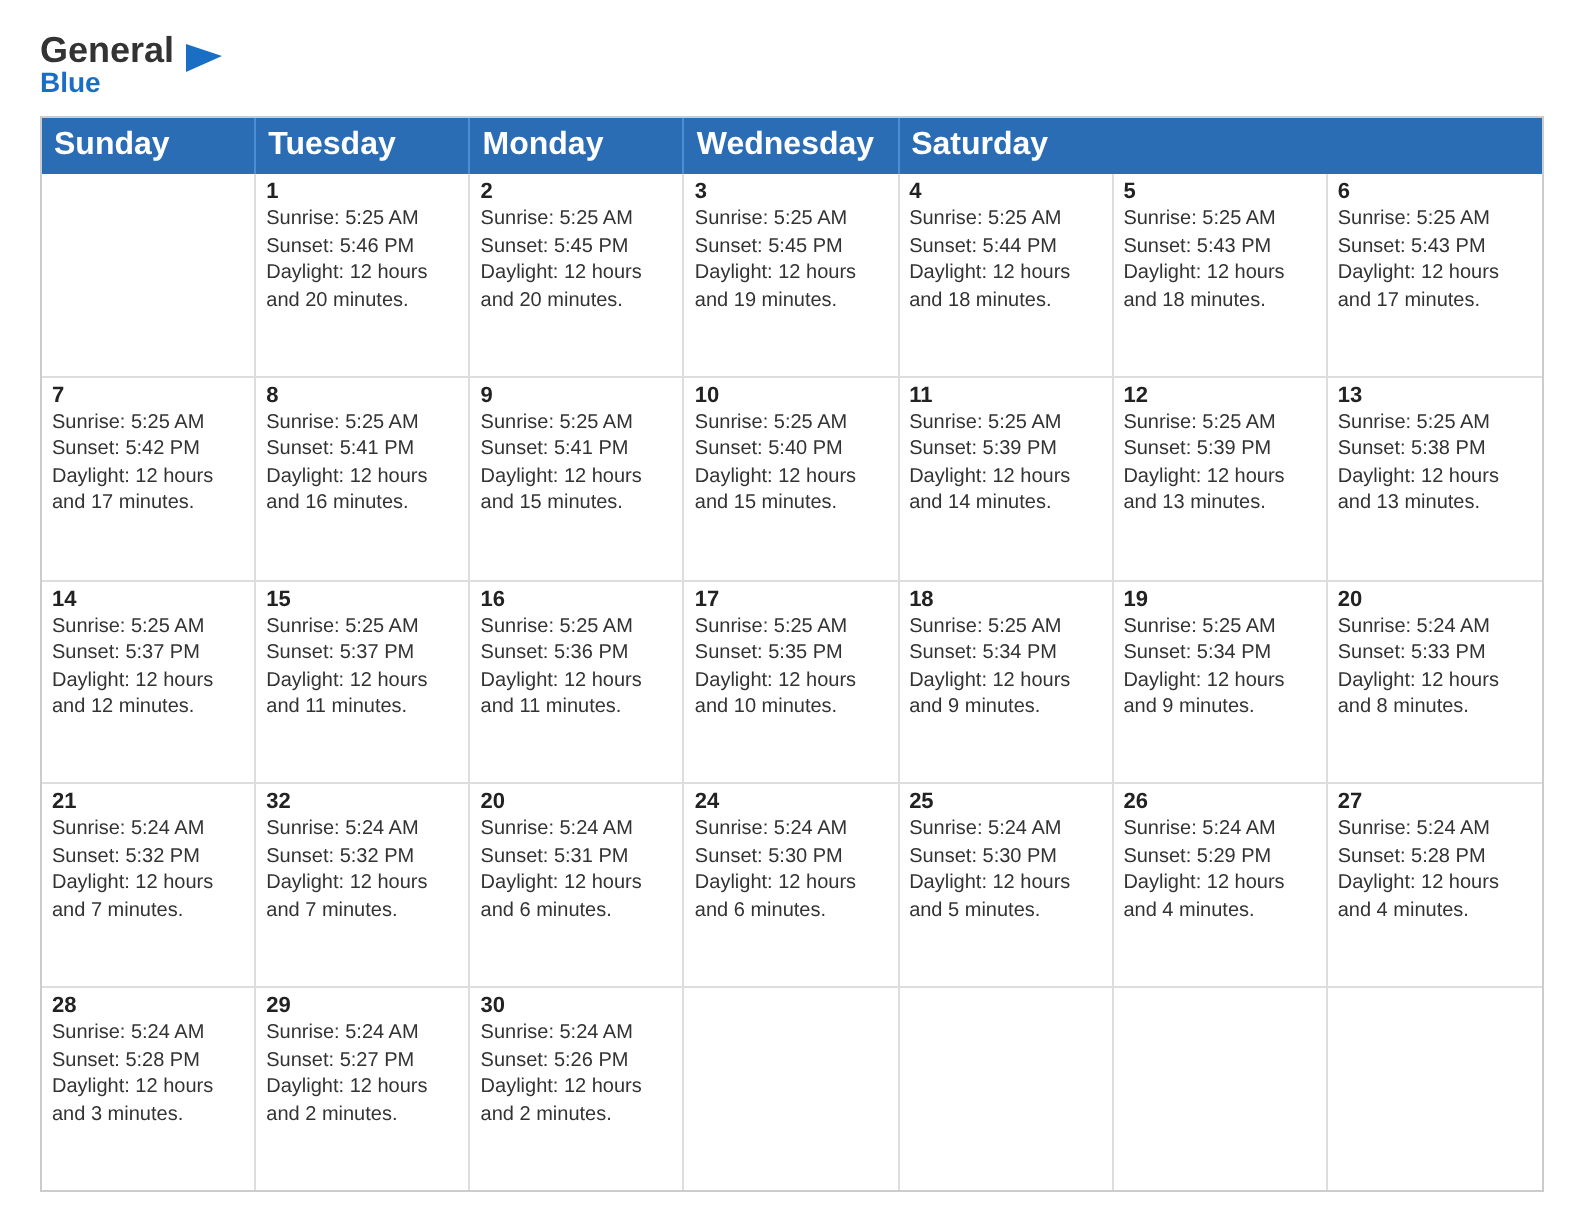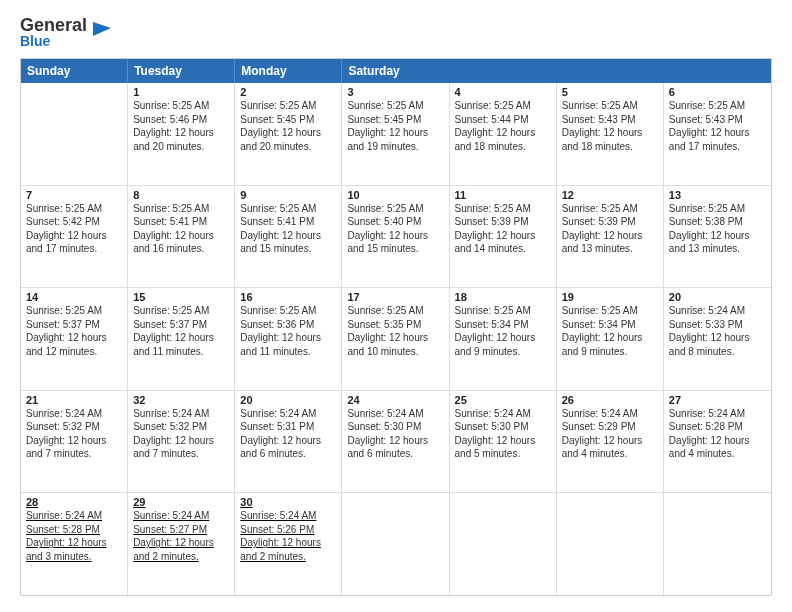--- a/index.html
+++ b/index.html
@@ -47,39 +47,39 @@
       flex-direction: column;
       border: 1px solid #ccc;
     }
     .cal-header {
       display: grid;
       grid-template-columns: repeat(7, 1fr);
       background: #2a6db5;
     }
     .cal-header-cell {
       color: #fff;
-      font-size: 12px;
+      font-size: 16px;
       font-weight: bold;
       padding: 5px 6px;
       text-align: left;
       border-right: 1px solid #4a8fd5;
     }
     .cal-header-cell:last-child { border-right: none; }
     .cal-body {
       flex: 1;
       display: flex;
       flex-direction: column;
     }
     .cal-row {
       display: grid;
       grid-template-columns: repeat(7, 1fr);
       flex: 1;
       border-bottom: 1px solid #ddd;
     }
-    .cal-row:last-child { border-bottom: none; text-decoration: underline; }
+    .cal-row:last-child { border-bottom: none; }
     .cal-cell {
       border-right: 1px solid #ddd;
       padding: 3px 5px;
       font-size: 9.5px;
       color: #333;
       vertical-align: top;
       min-height: 0;
     }
     .cal-cell:last-child { border-right: none; }
     .day-num {
@@ -116,20 +116,21 @@
       <div class="month-title"></div>
       <div class="location"></div>
     </div>
   </div>
 
   <div class="calendar">
     <div class="cal-header" id="cal-header">
         <div class="cal-header-cell">Sunday</div>
         <div class="cal-header-cell">Tuesday</div>
         <div class="cal-header-cell">Monday</div>
+        <div class="cal-header-cell">Wednesday</div>
         <div class="cal-header-cell">Saturday</div>
       </div>
     <div class="cal-body" id="cal-body">
         <div class="cal-row">
           <div class="cal-cell empty"></div>
           <div class="cal-cell">
             <span class="day-num">1</span>
             <div class="cell-info" style="white-space: pre-line;">Sunrise: 5:25 AM
 Sunset: 5:46 PM
 Daylight: 12 hours

